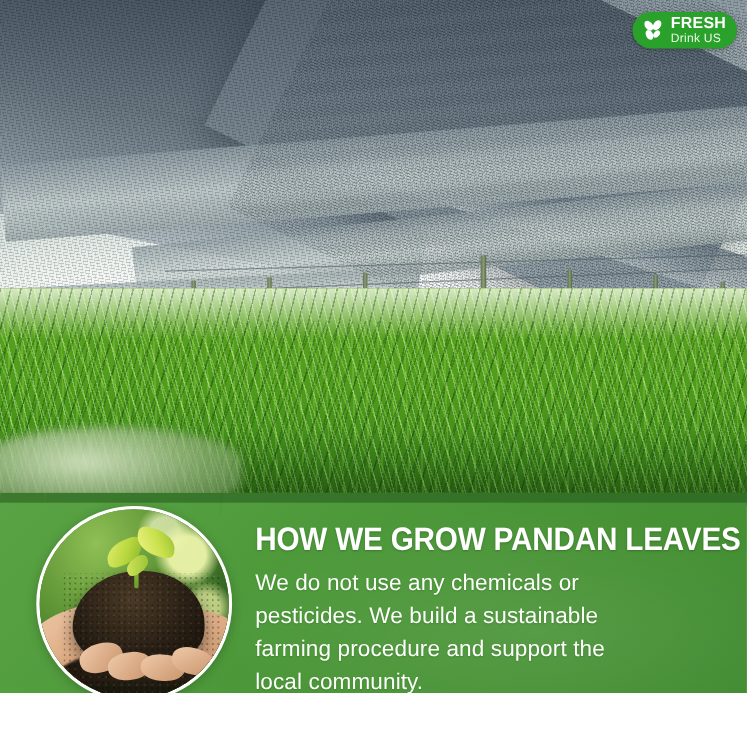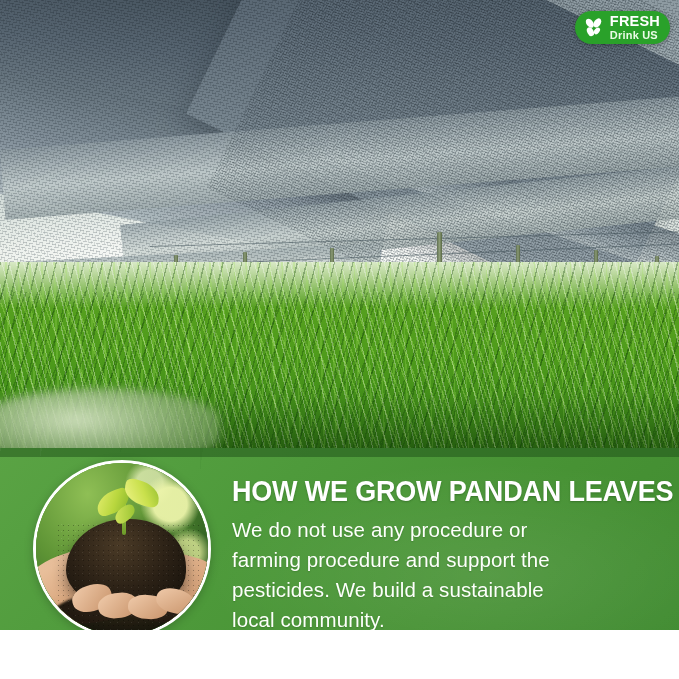--- a/index.html
+++ b/index.html
@@ -156,21 +156,21 @@
          background:linear-gradient(120deg,#d8e860,#93c02e);}
 
   
   .logo{position:absolute;right:9px;top:11px;height:33px;padding:0 10px 0 7px;
         display:flex;align-items:center;gap:5px;
         background:#2aa12a;border-radius:17px;
         box-shadow:0 1px 4px rgba(0,0,0,.3);}
   .logo .lm{display:block;}
   .ltxt{display:flex;flex-direction:column;line-height:1;}
   .lt1{font-size:14.5px;font-weight:700;color:#fff;letter-spacing:.2px;}
-  .lt2{font-size:11px;font-weight:700;color:#eafbe6;letter-spacing:.2px;margin-top:2px;}
+  .lt2{font-size:11px;font-weight:400;color:#eafbe6;letter-spacing:.2px;margin-top:2px;}
 </style>
 </head>
 <body>
 
 <div id="card">
 
   <div class="photo">
     <div class="haze"></div>
 
     <div class="cloth c1"></div>
@@ -222,23 +222,23 @@
   </div>
 
   <div class="banner">
     <div class="bandark"></div>
     <div class="bantex"></div>
     <div class="banglow"></div>
 
     <div class="txtwrap">
       <h1 class="headline">HOW WE GROW PANDAN LEAVES</h1>
       <p class="body">
-        <span>We do not use any procedure or</span>
+        <span>We do not use any chemicals or</span>
+        <span>pesticides. We build a sustainable</span>
         <span>farming procedure and support the</span>
-        <span>pesticides. We build a sustainable</span>
         <span style="text-align: left;">local community.</span>
       </p>
     </div>
   </div>
 
   <div class="circle">
     <div class="cbg"></div>
     <div class="hand handL"></div>
     <div class="hand handR"></div>
     <div class="soil2"></div>

